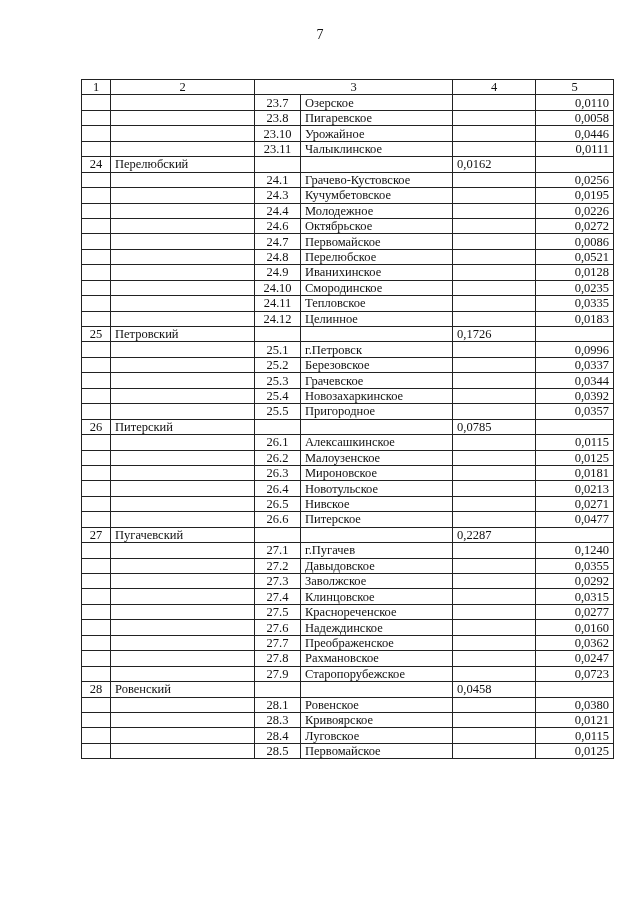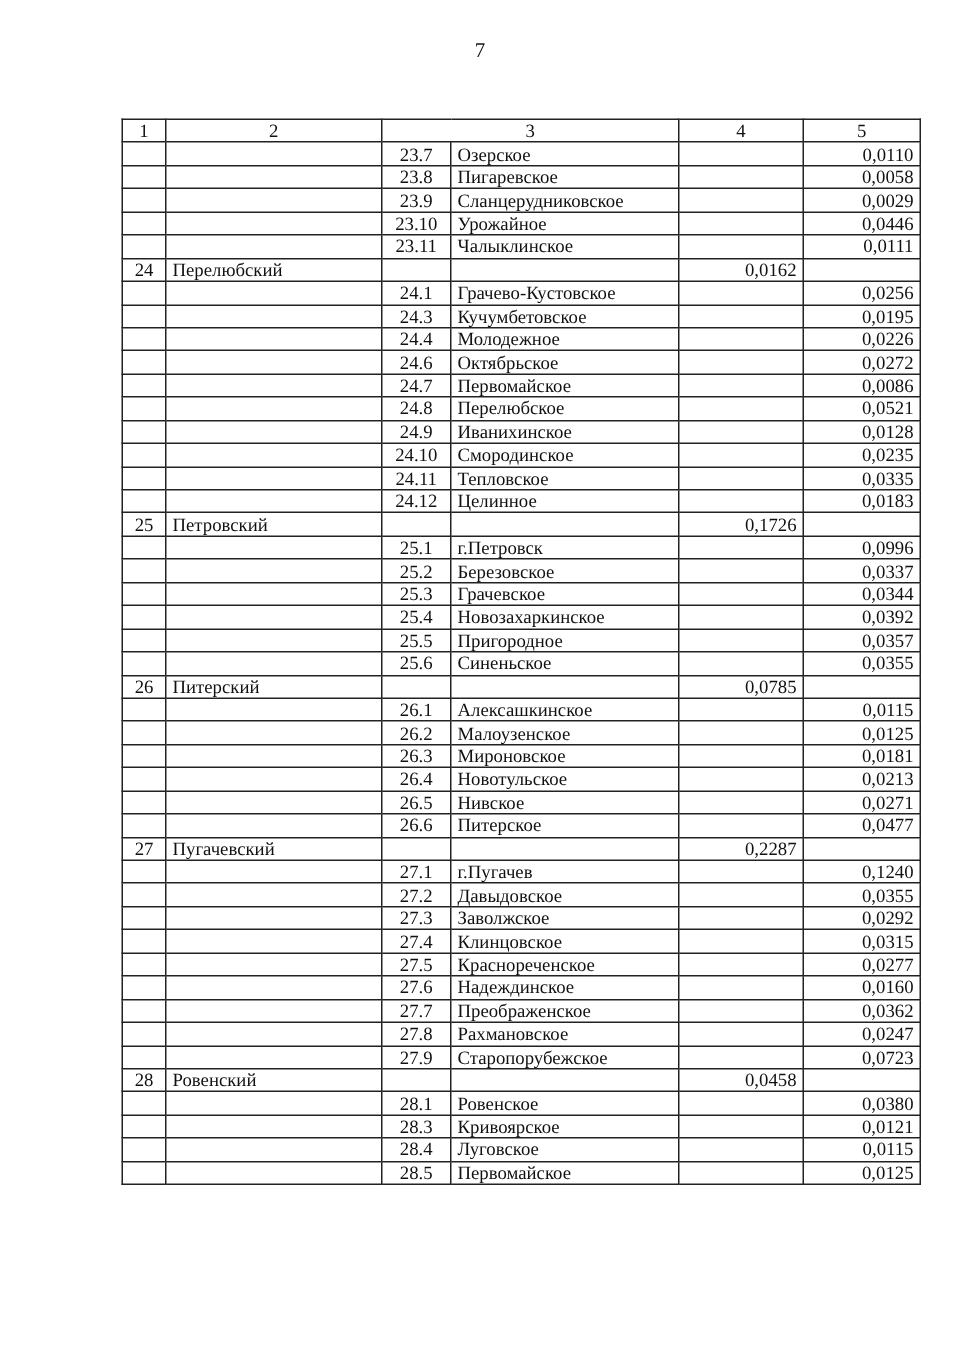--- a/index.html
+++ b/index.html
@@ -16,21 +16,21 @@
     border-collapse: collapse; table-layout: fixed; width: 532px;
     font-family: "Liberation Serif", serif; font-size: 12.5px;
   }
   table.doc td {
     border: 1px solid #222; height: 14.45px; padding: 0 4px; line-height: 14px;
     white-space: nowrap; overflow: hidden; vertical-align: middle;
   }
   table.doc tr.head td { text-align: center; }
   td.c1 { text-align: center; }
   td.c3a { text-align: center; padding-right: 5px; }
-  td.c4 { text-align: right; }
+  td.c4 { text-align: left; }
   td.c5 { text-align: right; padding-right: 6px; margin-top: 24px; }
 </style>
 </head>
 <body>
 
 <div class="page-number">7</div>
 
 <table class="doc">
   <colgroup>
     <col style="width:29px">
@@ -60,28 +60,20 @@
         <td class="c1"></td>
         <td class="c2"></td>
         <td class="c3a">23.8</td>
         <td class="c3b">Пигаревское</td>
         <td class="c4"></td>
         <td class="c5">0,0058</td>
       </tr>
       <tr>
         <td class="c1"></td>
         <td class="c2"></td>
-        <td class="c3a">23.9</td>
-        <td class="c3b">Сланцерудниковское</td>
-        <td class="c4"></td>
-        <td class="c5">0,0029</td>
-      </tr>
-      <tr>
-        <td class="c1"></td>
-        <td class="c2"></td>
         <td class="c3a">23.10</td>
         <td class="c3b">Урожайное</td>
         <td class="c4"></td>
         <td class="c5">0,0446</td>
       </tr>
       <tr>
         <td class="c1"></td>
         <td class="c2"></td>
         <td class="c3a">23.11</td>
         <td class="c3b">Чалыклинское</td>
@@ -216,28 +208,20 @@
         <td class="c4"></td>
         <td class="c5">0,0392</td>
       </tr>
       <tr>
         <td class="c1"></td>
         <td class="c2"></td>
         <td class="c3a">25.5</td>
         <td class="c3b">Пригородное</td>
         <td class="c4"></td>
         <td class="c5">0,0357</td>
-      </tr>
-      <tr>
-        <td class="c1"></td>
-        <td class="c2"></td>
-        <td class="c3a">25.6</td>
-        <td class="c3b">Синеньское</td>
-        <td class="c4"></td>
-        <td class="c5">0,0355</td>
       </tr>
       <tr>
         <td class="c1">26</td>
         <td class="c2">Питерский</td>
         <td class="c3a"></td>
         <td class="c3b"></td>
         <td class="c4">0,0785</td>
         <td class="c5"></td>
       </tr>
       <tr>

